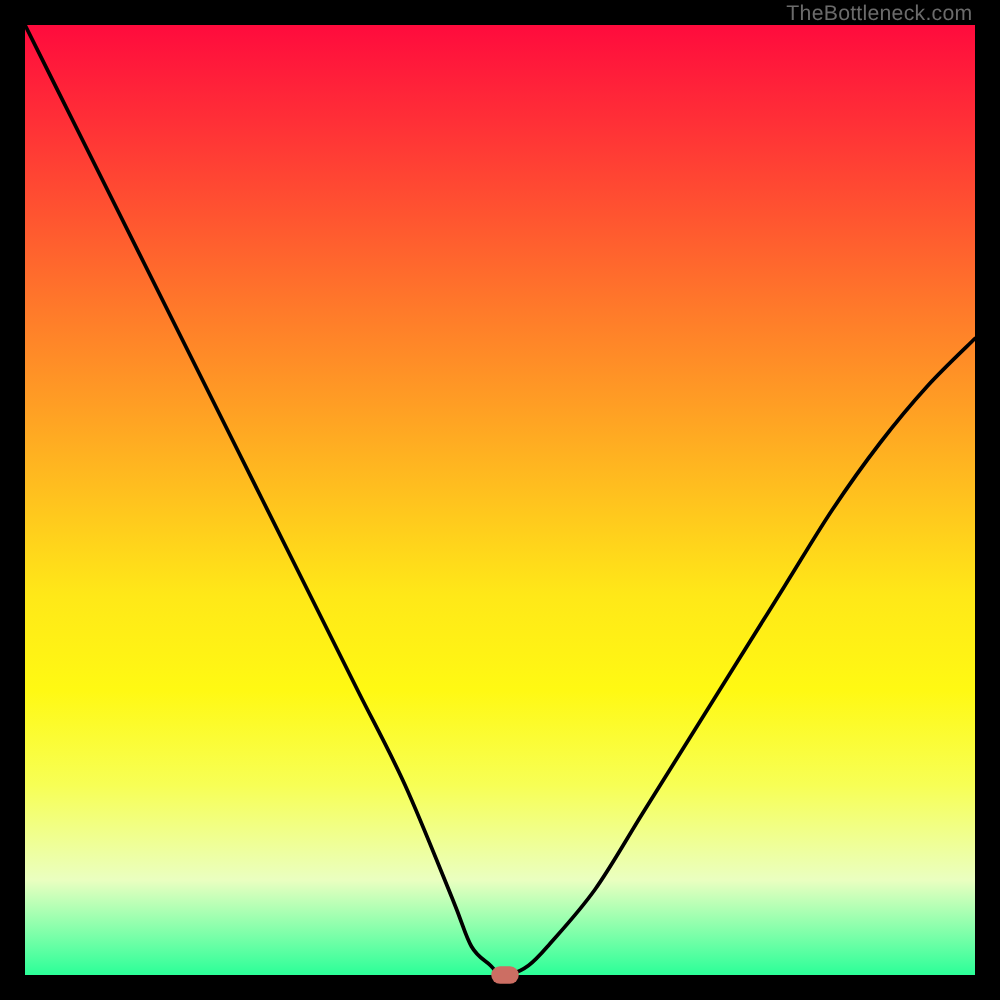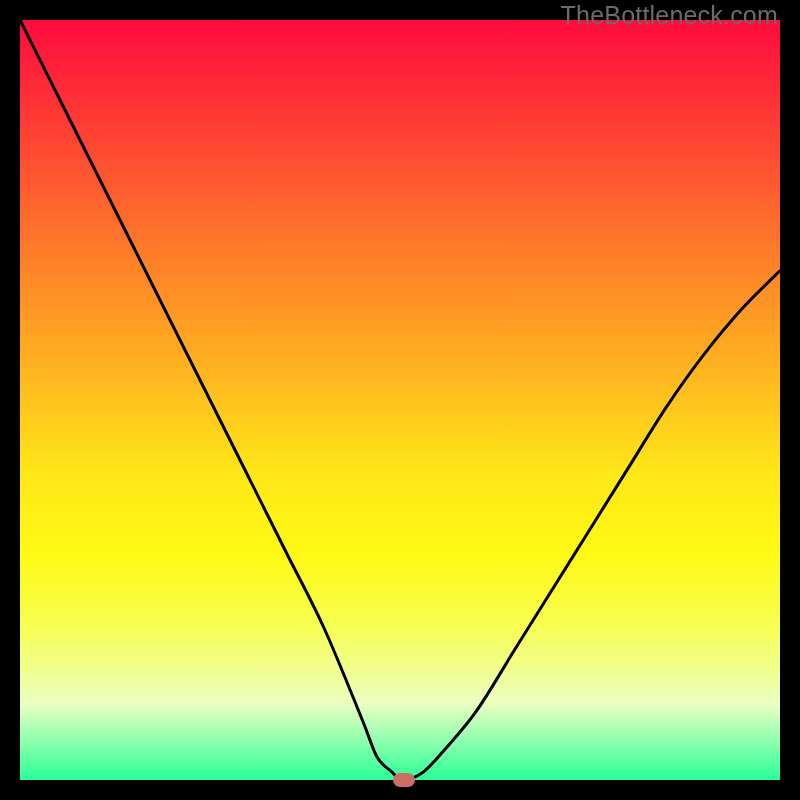--- a/index.html
+++ b/index.html
@@ -31,21 +31,21 @@
       #ffe818 60%,
       #fff913 70%,
       #f7ff55 80%,
       #eaffc0 90%,
       #2bff98 100%);
   }
   .watermark {
     position: absolute;
     top: 1px;
     right: 22px;
-    font-size: 25px;
+    font-size: 17px;
     font-weight: 500;
     color: #6b6b6b;
     letter-spacing: 0.2px;
     text-align: right;
   }
   svg.curve {
     position: absolute;
     left: 20px;
     top: 20px;
     width: 760px;

